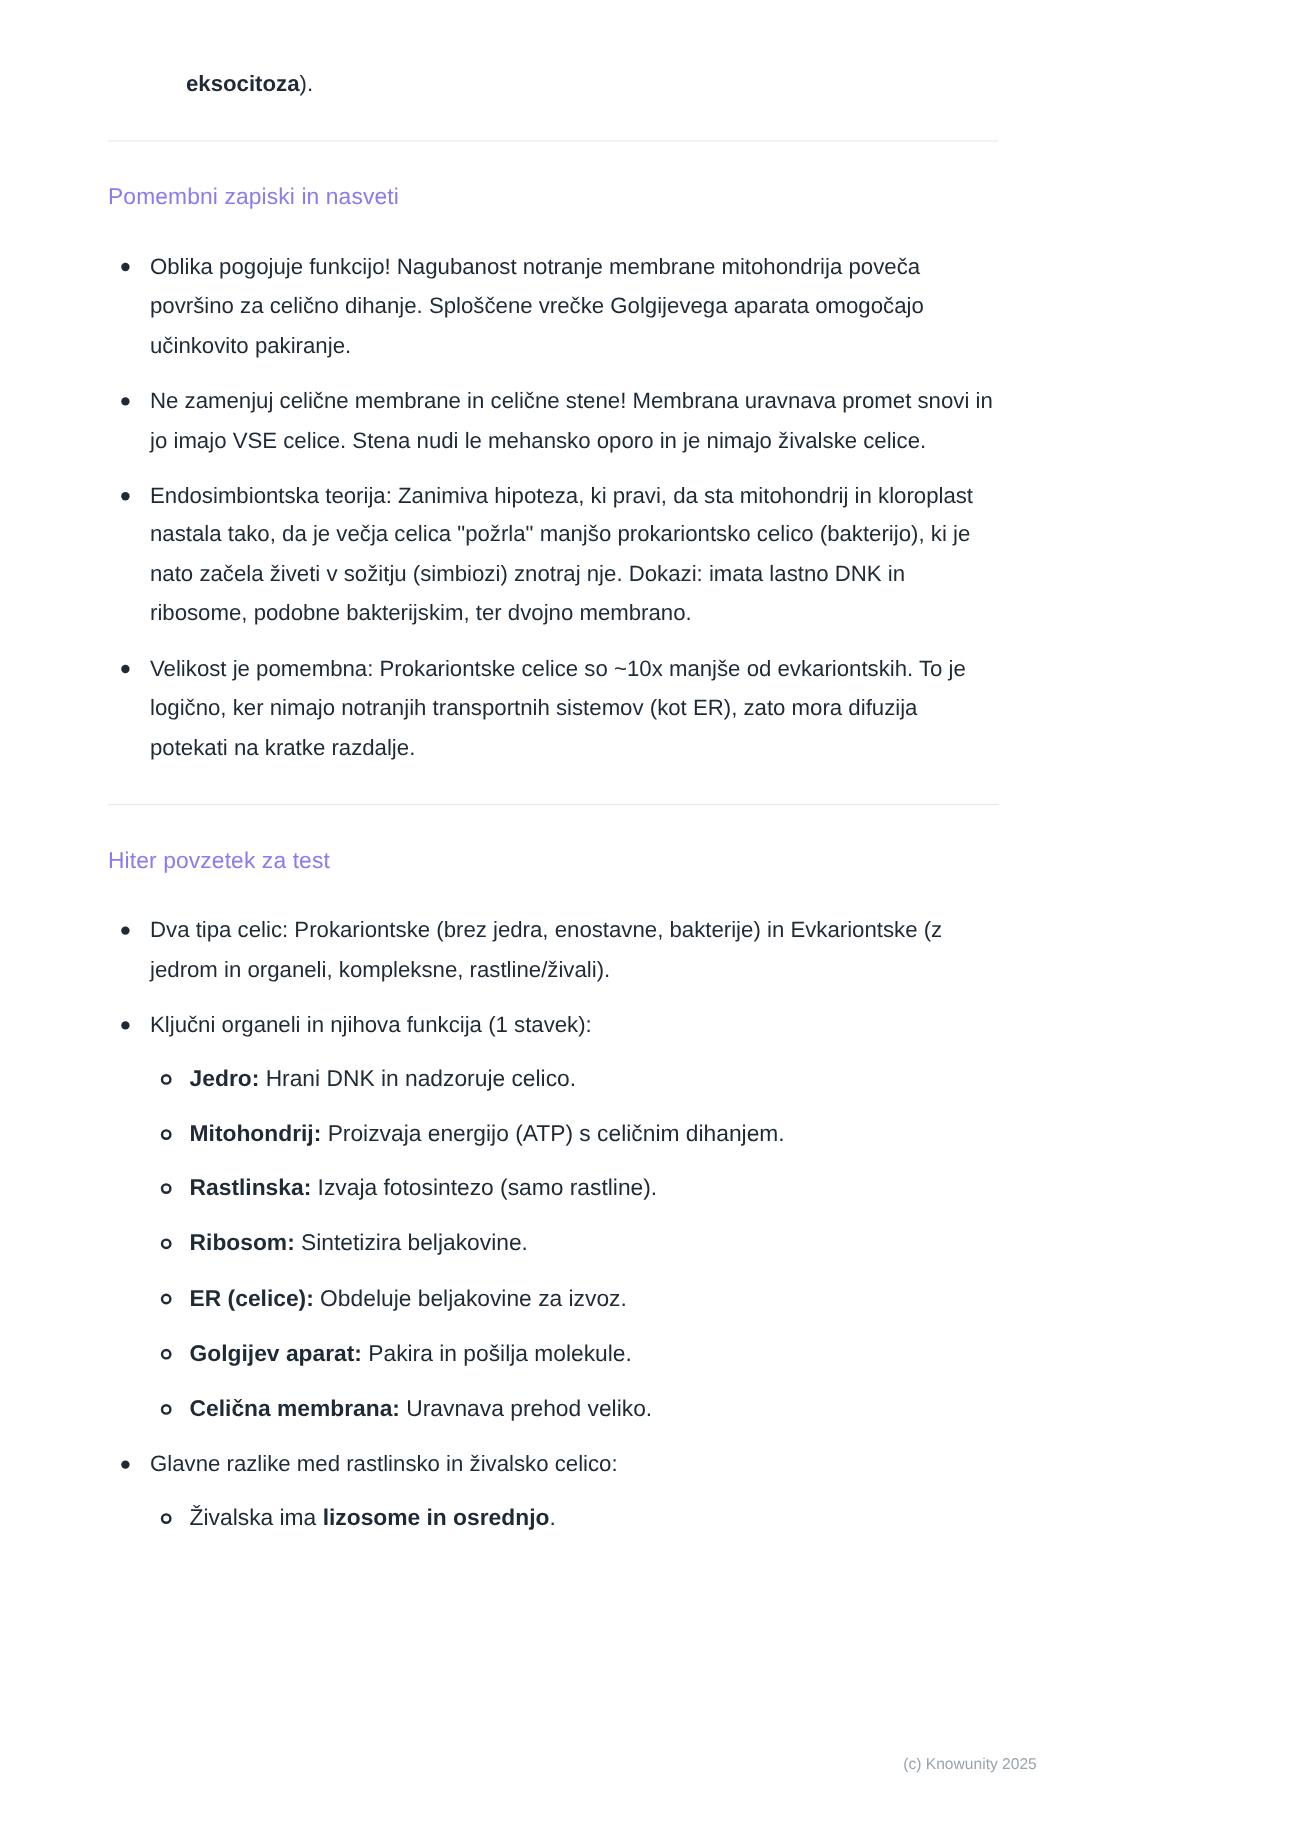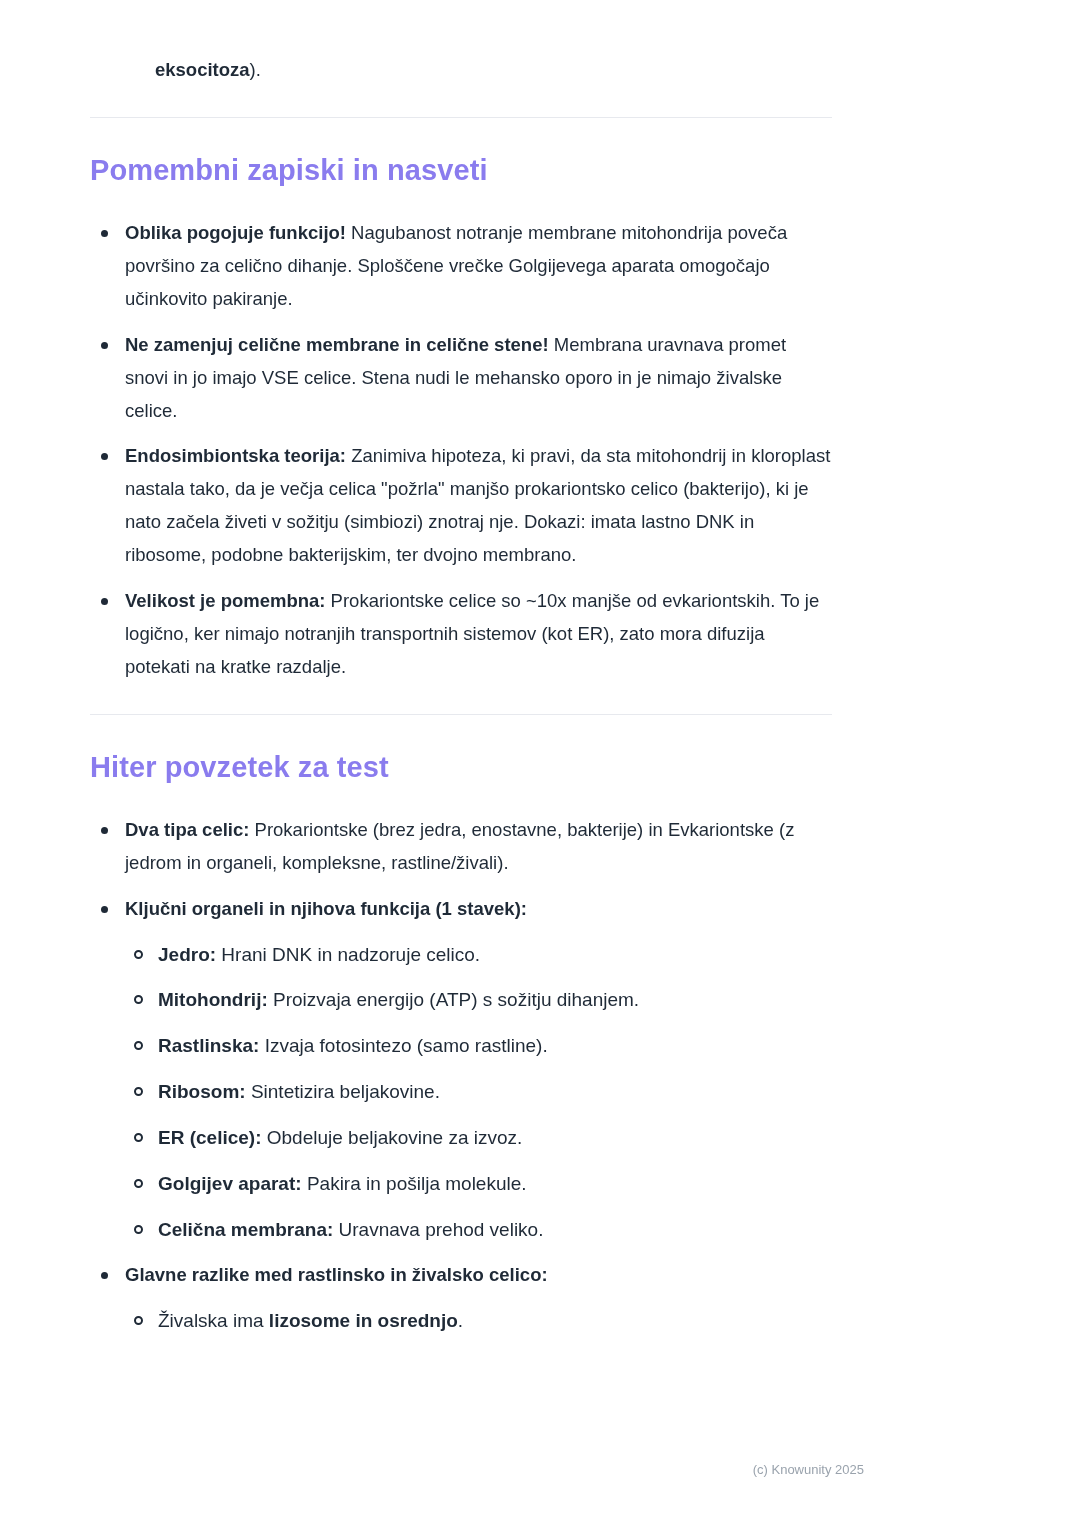--- a/index.html
+++ b/index.html
@@ -36,38 +36,38 @@
   .intro strong{ font-weight:700; }
   .divider{
     height:1px;
     background:var(--divider);
     border:none;
     margin:34px 0 0 0;
   }
   .divider.second{ margin-top:30px; }
   .section-title{
     margin:36px 0 30px 0;
-    font-size:29px;
-    font-weight:700;
+    font-size:19px;
+    font-weight:400;
     color:var(--accent);
     letter-spacing:0.1px;
   }
   ul.top{
     list-style:none;
     margin:0;
     padding:0;
   }
   li.item{
     position:relative;
     padding-left:35px;
     font-size:18.5px;
     line-height:1.78;
     margin-bottom:13px;
   }
-  li.item > .txt strong{ font-weight:700; }
+  li.item > .txt strong{ font-weight:400; }
   .dot{
     position:absolute;
     left:11px;
     top:13px;
     width:7px;
     height:7px;
     border-radius:50%;
     background:var(--text);
   }
   ul.sub{
@@ -171,21 +171,21 @@
           <span class="txt"><span></span><strong>Ključni organeli in njihova funkcija (1 stavek):</strong><span></span></span>
           <ul class="sub">
 
             <li class="subitem">
               <span class="ring"></span>
               <span class="txt"><span></span><strong>Jedro:</strong><span> Hrani DNK in nadzoruje celico.</span></span>
             </li>
 
             <li class="subitem">
               <span class="ring"></span>
-              <span class="txt"><span></span><strong>Mitohondrij:</strong><span> Proizvaja energijo (ATP) s sožitju dihanjem.</span></span>
+              <span class="txt"><span></span><strong>Mitohondrij:</strong><span> Proizvaja energijo (ATP) s celičnim dihanjem.</span></span>
             </li>
 
             <li class="subitem">
               <span class="ring"></span>
               <span class="txt"><span></span><strong>Rastlinska:</strong><span> Izvaja fotosintezo (samo rastline).</span></span>
             </li>
 
             <li class="subitem">
               <span class="ring"></span>
               <span class="txt"><span></span><strong>Ribosom:</strong><span> Sintetizira beljakovine.</span></span>

